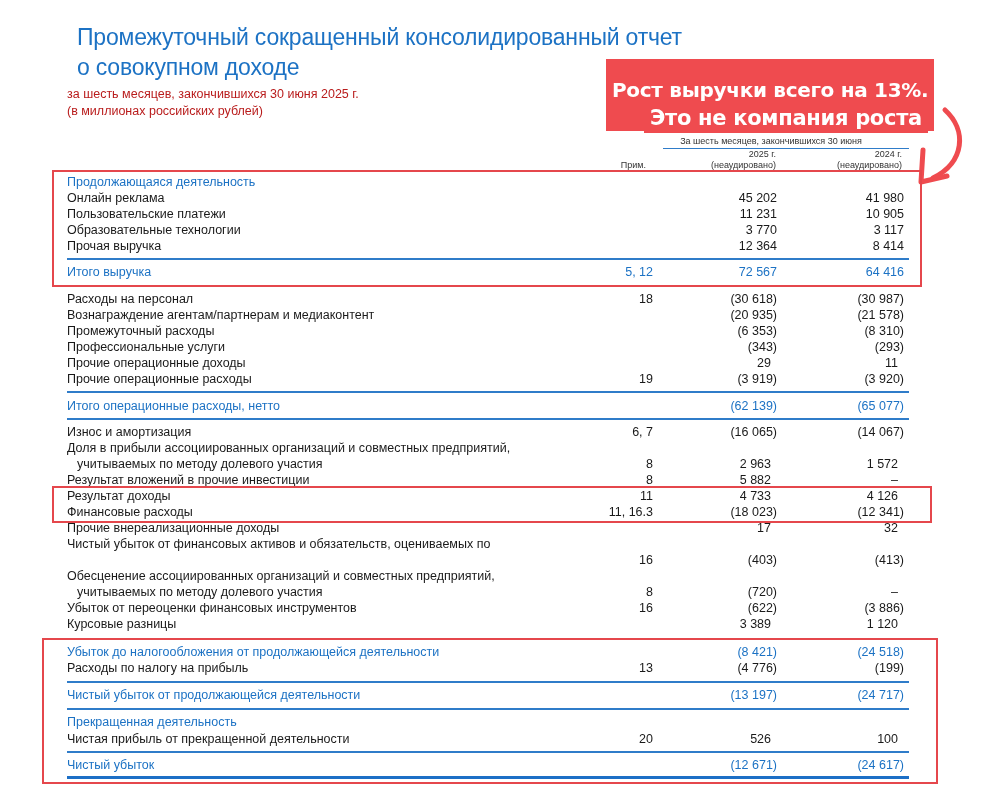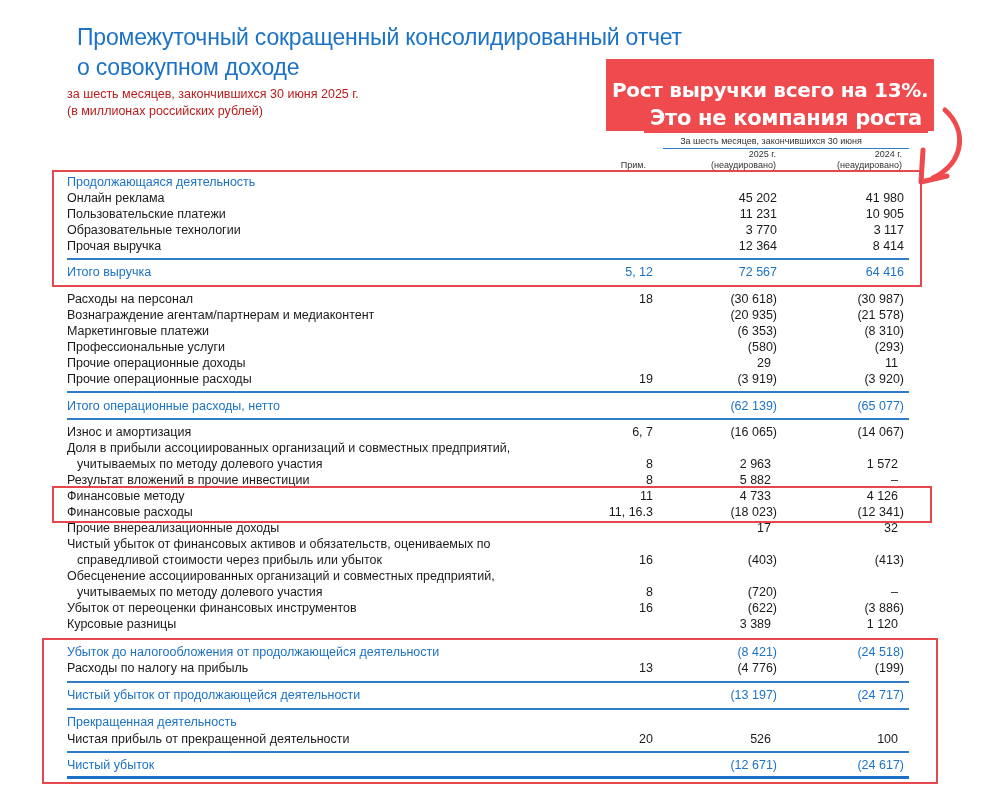--- a/index.html
+++ b/index.html
@@ -103,27 +103,27 @@
     <span class="note">18</span>
     <span class="v25">(30 618)</span>
     <span class="v24">(30 987)</span>
   </div>
 <div class="row" style="top:307px;">
     <span class="label">Вознаграждение агентам/партнерам и медиаконтент</span>
     <span class="v25">(20 935)</span>
     <span class="v24">(21 578)</span>
   </div>
 <div class="row" style="top:323px;">
-    <span class="label">Маркетинговые платежи</span>
+    <span class="label">Промежуточный расходы</span>
     <span class="v25">(6 353)</span>
     <span class="v24">(8 310)</span>
   </div>
 <div class="row" style="top:339px;">
     <span class="label">Профессиональные услуги</span>
-    <span class="v25">(580)</span>
+    <span class="v25">(343)</span>
     <span class="v24">(293)</span>
   </div>
 <div class="row" style="top:355px;">
     <span class="label">Прочие операционные доходы</span>
     <span class="v25" style="right:136px;">29</span>
     <span class="v24" style="right:9px;">11</span>
   </div>
 <div class="row" style="top:371px;">
     <span class="label">Прочие операционные расходы</span>
     <span class="note">19</span>
@@ -153,41 +153,40 @@
     <span class="v25" style="right:136px;">2 963</span>
     <span class="v24" style="right:9px;">1 572</span>
   </div>
 <div class="row" style="top:472px;">
     <span class="label">Результат вложений в прочие инвестиции</span>
     <span class="note">8</span>
     <span class="v25" style="right:136px;">5 882</span>
     <span class="v24" style="right:9px;">–</span>
   </div>
 <div class="row" style="top:488px;">
-    <span class="label">Финансовые методу</span>
+    <span class="label">Результат доходы</span>
     <span class="note">11</span>
     <span class="v25" style="right:136px;">4 733</span>
     <span class="v24" style="right:9px;">4 126</span>
   </div>
 <div class="row" style="top:504px;">
     <span class="label">Финансовые расходы</span>
     <span class="note">11, 16.3</span>
     <span class="v25">(18 023)</span>
     <span class="v24">(12 341)</span>
   </div>
 <div class="row" style="top:520px;">
     <span class="label">Прочие внереализационные доходы</span>
     <span class="v25" style="right:136px;">17</span>
     <span class="v24" style="right:9px;">32</span>
   </div>
 <div class="row" style="top:536px;">
     <span class="label">Чистый убыток от финансовых активов и обязательств, оцениваемых по</span>
   </div>
 <div class="row" style="top:552px;">
-    <span class="label indent">справедливой стоимости через прибыль или убыток</span>
     <span class="note">16</span>
     <span class="v25">(403)</span>
     <span class="v24">(413)</span>
   </div>
 <div class="row" style="top:568px;">
     <span class="label">Обесценение ассоциированных организаций и совместных предприятий,</span>
   </div>
 <div class="row" style="top:584px;">
     <span class="label indent">учитываемых по методу долевого участия</span>
     <span class="note">8</span>

